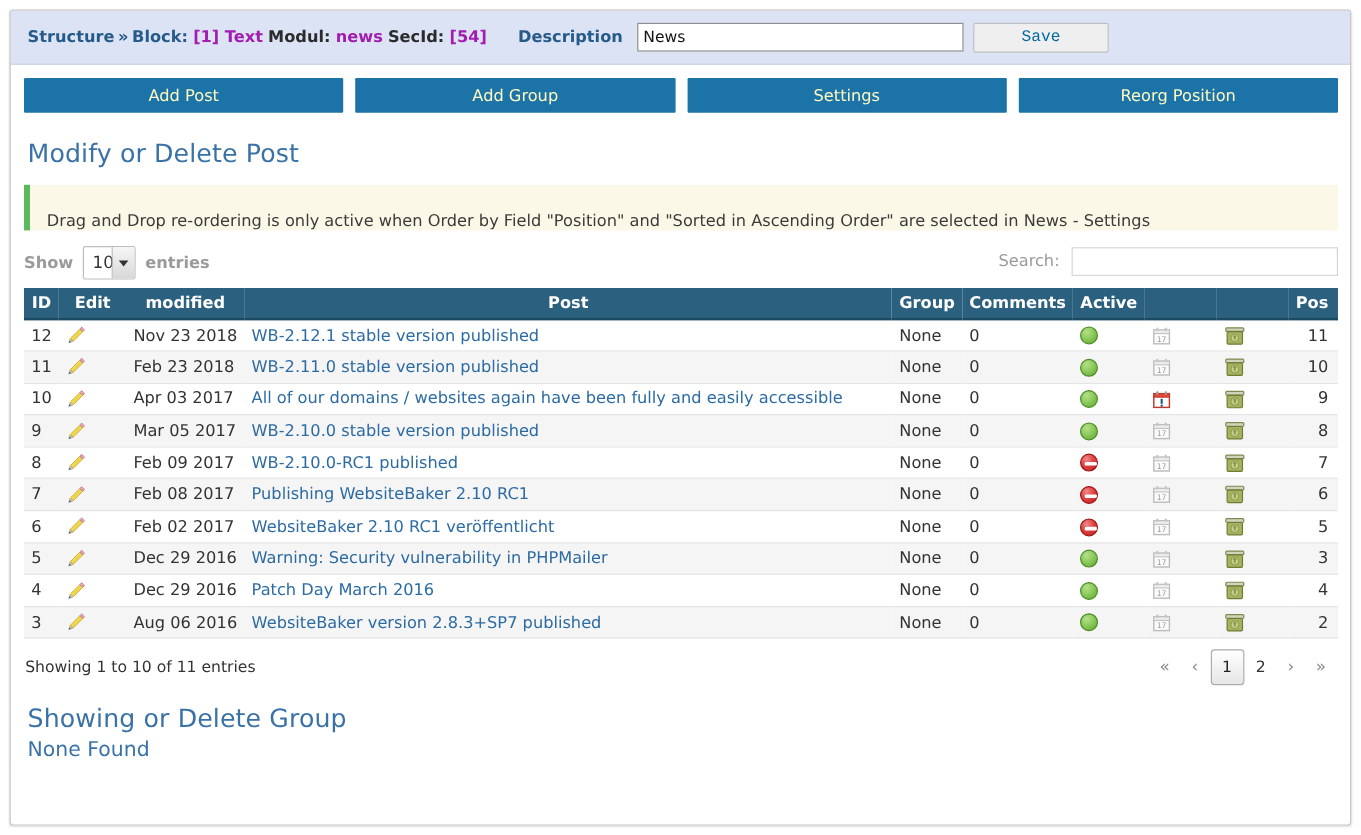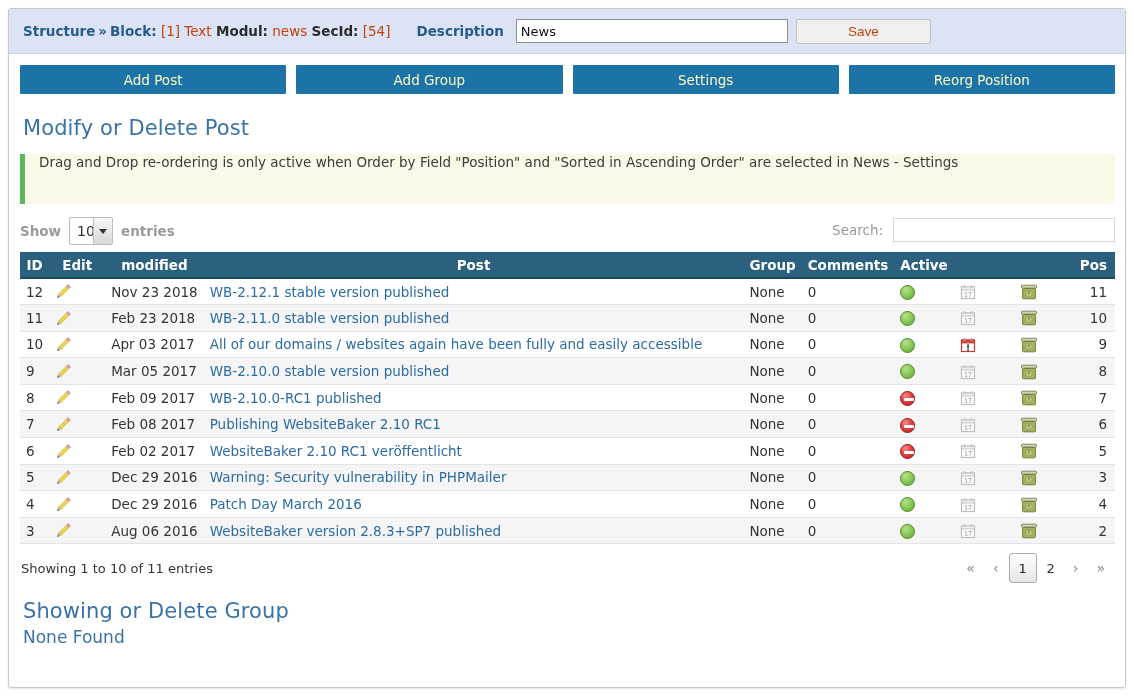--- a/index.html
+++ b/index.html
@@ -33,43 +33,43 @@
     border-bottom: 1px solid #ccd3e8;
     display: flex;
     align-items: center;
     padding: 0 10px 0 14px;
     font-size: 13.5px;
     color: #333;
   }
   .hb-crumb { white-space: nowrap; letter-spacing: 0; }
   .hb-crumb b { color: #265a88; font-weight: bold; }
   .hb-crumb .strong-dark { color: #2b2b2b; font-weight: bold; }
-  .hb-crumb .val { color: #c2410c; font-weight: normal; }
+  .hb-crumb .val { color: #a21caf; font-weight: bold; }
   .hb-sep { color: #265a88; font-weight: bold; margin: 0 3px; }
   .hb-desc {
     color: #265a88; font-weight: bold; font-size: 13.5px;
     margin-left: 26px; margin-right: 12px; white-space: nowrap;
   }
   .hb-input {
     width: 272px; height: 24px;
     border: 1px solid #8e8e8e;
     background: #ffffff;
     font-family: "DejaVu Sans", "Liberation Sans", sans-serif;
     font-size: 13px; color: #111;
     padding: 0 4px;
     outline: none;
   }
   .hb-save {
     margin-left: 8px;
-    width: 135px; height: 25px;
+    width: 113px; height: 25px;
     background: #efefef;
     border: 1px solid #c0c0c0;
     border-radius: 2px;
-    font-family: Liberation Sans, sans-serif;
-    font-size: 13.5px; color: #c2410c;
+    font-family: Liberation Mono, monospace;
+    font-size: 13.5px; color: #0369a1;
     cursor: pointer;
   }
 
   
   .navrow {
     display: flex;
     gap: 10px;
     padding: 11px 10px 6px 11px;
   }
   .navbtn {
@@ -93,22 +93,22 @@
     font-weight: normal;
     padding: 16px 0 0 14px;
     letter-spacing: 0.1px;
   }
 
   
   .alert {
     margin: 14px 10px 0 11px;
     background: #fcf8e8;
     border-left: 5px solid #5cb85c;
-    height: 50px;
-    display: flex; align-items: flex-start;
+    height: 38px;
+    display: flex; align-items: flex-end;
     padding-left: 14px;
     font-size: 13.5px;
     color: #3b3b3b;
   }
 
   
   .ctrlrow {
     display: flex; align-items: center;
     padding: 14px 10px 8px 11px;
     position: relative;

